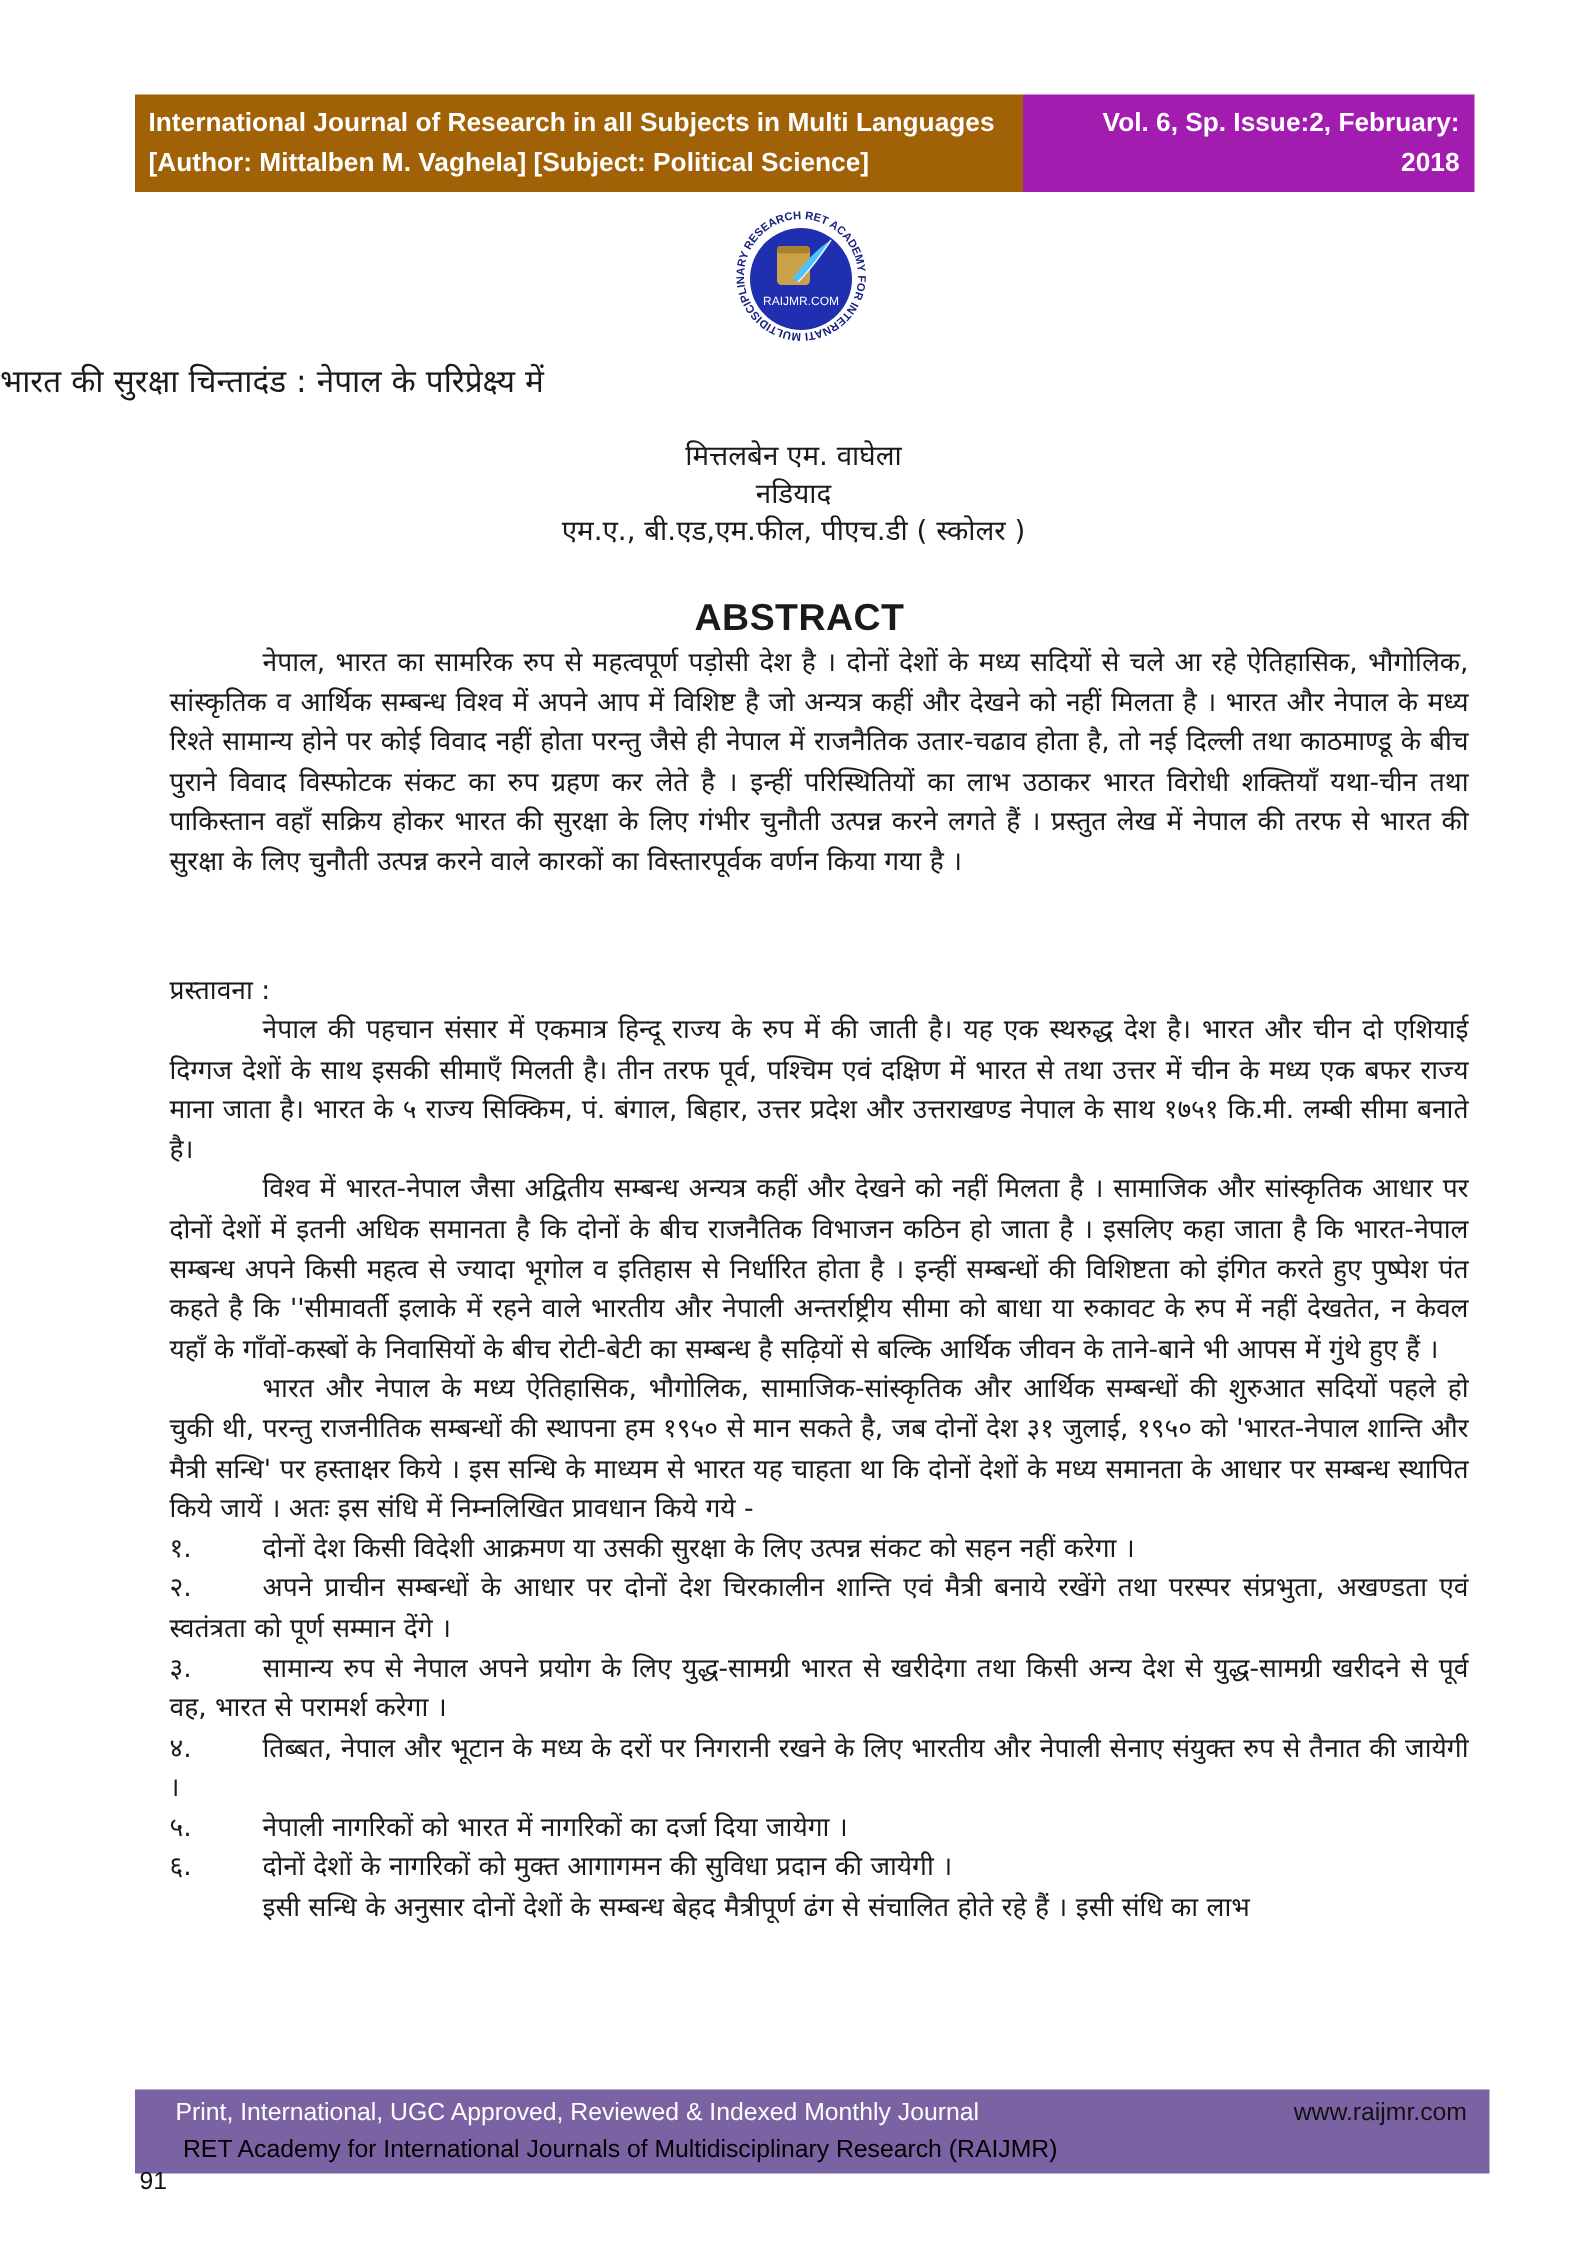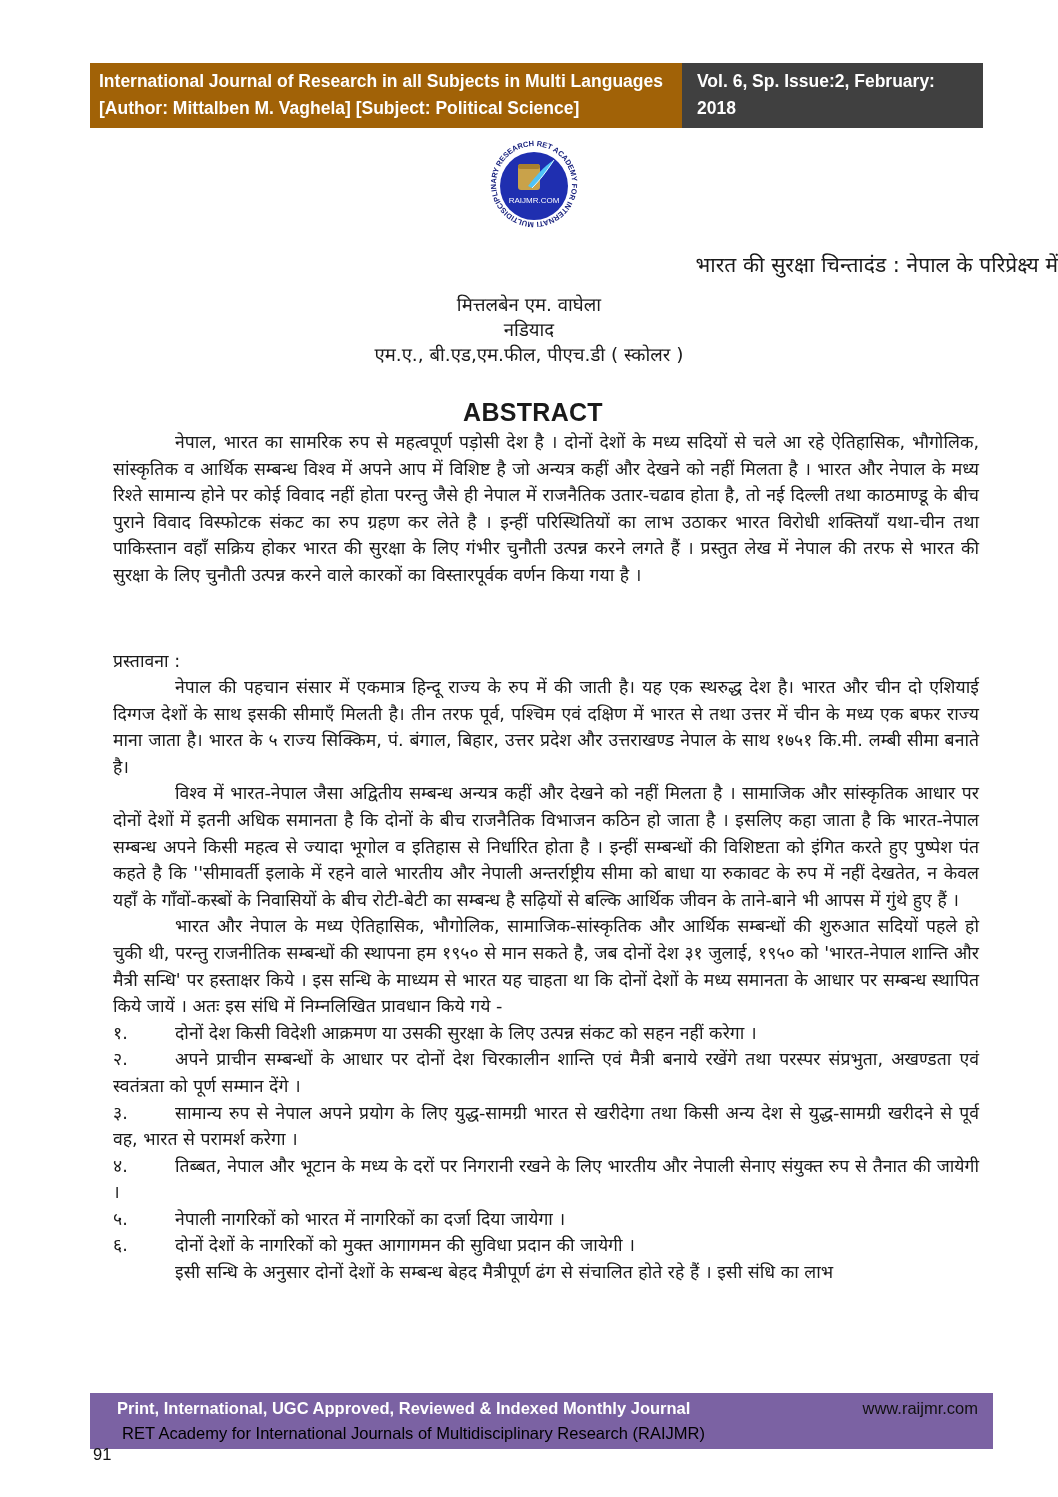--- a/index.html
+++ b/index.html
@@ -2,45 +2,45 @@
 <html><head>
 <meta charset="utf-8">
 <style>
   * { box-sizing: border-box; margin: 0; padding: 0; }
   html, body { width: 1058px; height: 1497px; background: #ffffff; overflow: hidden; }
   body { position: relative; font-family: "DejaVu Sans", "Liberation Sans", sans-serif; color: #1a1a1a; }
 
   .header-band { position: absolute; left: 90px; top: 63px; width: 893px; height: 65px; display: flex; }
   .header-left { background: #a16207; width: 592px; height: 100%; color: #fff; padding: 5px 0 0 9px;
     font-family: "Liberation Sans", sans-serif; font-size: 17.5px; line-height: 27px; font-weight: 600; }
-  .header-right { background: #404040; flex: 1; height: 100%; color: #fff; padding: 5px 10px 0 15px; 
+  .header-right { background: #a21caf; flex: 1; height: 100%; color: #fff; padding: 5px 10px 0 15px; text-align: right;
     font-family: "Liberation Sans", sans-serif; font-size: 17.5px; line-height: 27px; font-weight: 700; }
 
   .logo { position: absolute; left: 478px; top: 140px; width: 112px; height: 92px; }
 
-  .title { position: absolute; left: 0; width: 1058px; top: 240px; text-align: right; font-size: 21px; line-height: 28px; margin-top: 11px; }
+  .title { position: absolute; left: 0; width: 1058px; top: 240px; text-align: left; font-size: 21px; line-height: 28px; }
   .author-block { position: absolute; left: 0; width: 1058px; top: 292px; text-align: center; font-size: 18.5px; line-height: 25px; }
 
   .abstract-heading { position: absolute; left: 0; width: 1066px; top: 398px; text-align: center;
     font-family: "Liberation Sans", sans-serif; font-weight: 700; font-size: 25px; letter-spacing: 0.3px; color: #1a1a1a; }
 
   .body-text { position: absolute; left: 113px; width: 866px; font-size: 17.6px; line-height: 26.6px; text-align: justify; color: #1a1a1a; }
   .indent { text-indent: 62px; }
   .abstract-body { top: 429px; }
   .intro-label { position: absolute; left: 113px; top: 648px; font-size: 17.6px; line-height: 26px; }
   .intro-body { top: 674px; }
   .list-item { display: block; }
   .list-num { display: inline-block; width: 62px; }
   .after-list { text-indent: 62px; }
 
   .footer-band { position: absolute; left: 90px; top: 1393px; width: 903px; height: 56px; background: #7b62a3;
     font-family: "Liberation Sans", sans-serif; font-size: 16.5px; }
   .footer-row1 { position: absolute; left: 0; top: 3px; width: 100%; height: 24px; line-height: 24px; }
   .page-num { position: absolute; left: 3px; color: #111; margin-top: 46px; }
-  .footer-tagline { position: absolute; left: 27px; color: #fff; font-weight: bold; }
+  .footer-tagline { position: absolute; left: 27px; color: #fff; }
   .footer-site { position: absolute; right: 15px; color: #111; }
   .footer-row2 { position: absolute; left: 0; top: 28px; width: 100%; text-align: left; color: #000000; line-height: 24px; padding-left: 32px; }
 </style>
 </head>
 <body>
 
 <div class="header-band">
   <div class="header-left">
     <div>International Journal of Research in all Subjects in Multi Languages</div>
     <div>[Author: Mittalben M. Vaghela] [Subject: Political Science]</div>

